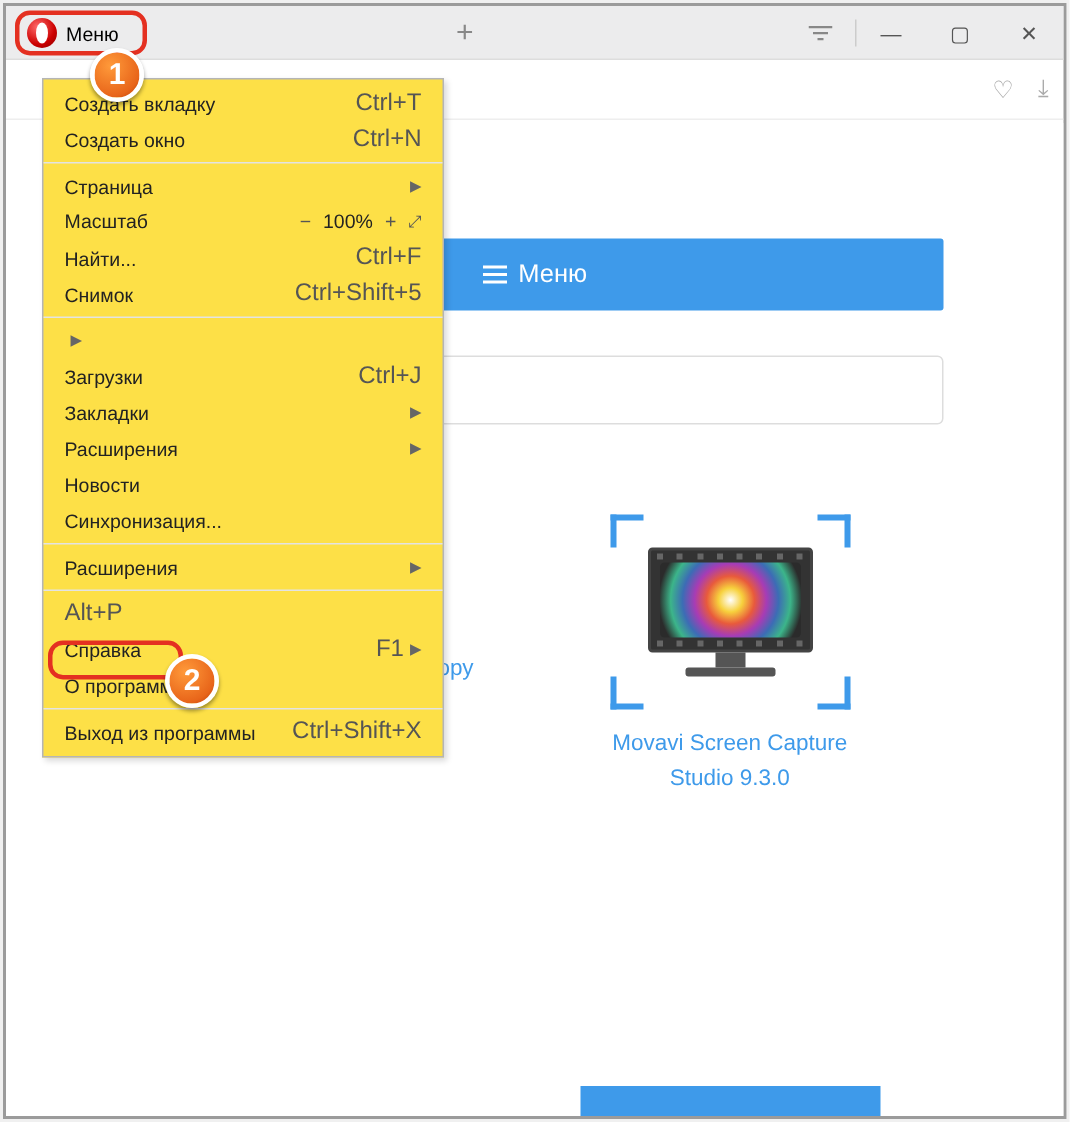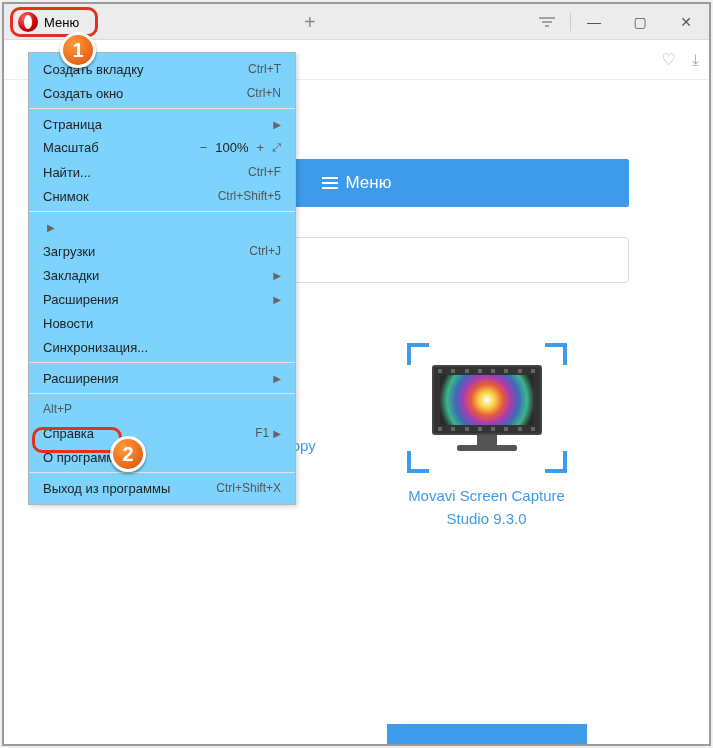--- a/index.html
+++ b/index.html
@@ -57,24 +57,24 @@
   .bottom-blocks { position: absolute; bottom: 0; left: 0; right: 0; display: flex; justify-content: center; gap: 60px; padding: 0 80px; }
   .bb { width: 200px; height: 20px; }
   .bb.blue { background: #3e9aea; }
 
   
   .menu-btn { position: absolute; top: 8px; left: 14px; display: flex; align-items: center; gap: 6px; font-size: 13px; cursor: pointer; z-index: 60; }
   .opera-logo { width: 20px; height: 20px; border-radius: 50%; background: radial-gradient(circle at 35% 30%, #ff6a6a, #cc0000 60%, #880000); position: relative; }
   .opera-logo::after { content:""; position:absolute; left:6px; top:3px; width:8px; height:14px; border-radius:50%; background:#fff; }
 
   
-  .dropdown { position: absolute; top: 48px; left: 24px; width: 268px; background: #7dd3fc; border: 1px solid #b5b5b5; box-shadow: 2px 2px 4px rgba(0,0,0,.15); z-index: 50; font-size: 13px; padding: 4px 0; }
+  .dropdown { position: absolute; top: 48px; left: 24px; width: 268px; background: #fde047; border: 1px solid #b5b5b5; box-shadow: 2px 2px 4px rgba(0,0,0,.15); z-index: 50; font-size: 13px; padding: 4px 0; }
   .menu-item { display: flex; align-items: center; justify-content: space-between; padding: 4px 14px; height: 24px; color: #222; white-space: nowrap; }
   .menu-item .txt { flex: 1; }
-  .menu-item .shortcut { color: #555; font-size: 12px; }
+  .menu-item .shortcut { color: #555; font-size: 16px; }
   .menu-item .chev { color: #666; font-size: 10px; margin-left: 4px; }
   .menu-sep { height: 1px; background: #e3e3e3; margin: 3px 0; }
   .zoom-row { display: flex; align-items: flex-start; justify-content: space-between; padding: 4px 14px; height: 24px; }
   .zoom-row .txt { flex: 1; color: #222; }
   .zoom-ctrl { display: flex; align-items: center; gap: 8px; color: #222; }
   .zoom-ctrl .pm { color: #555; font-size: 13px; }
   .zoom-ctrl .full { font-size: 11px; color: #555; }
 
   
   .anno-box { position: absolute; border: 3px solid #e43021; border-radius: 10px; pointer-events: none; z-index: 70; }

